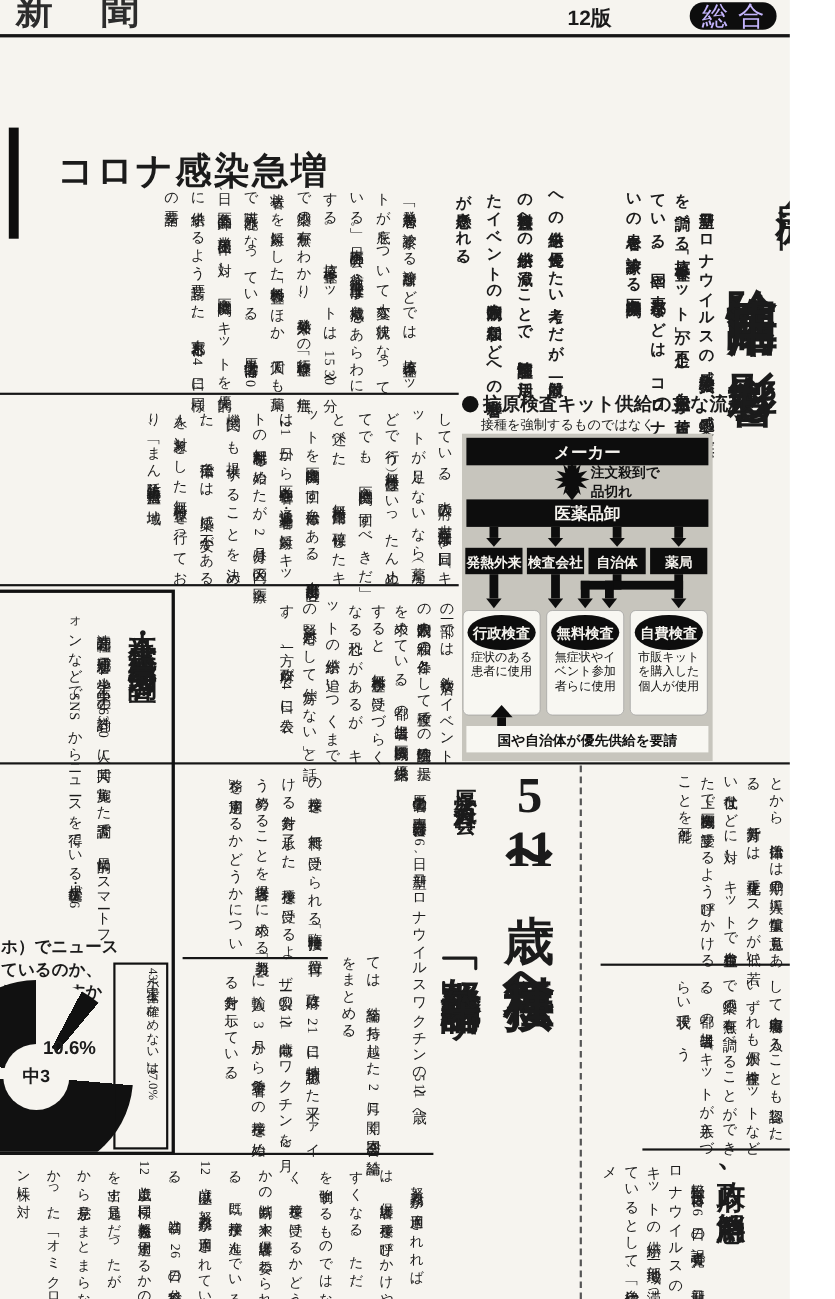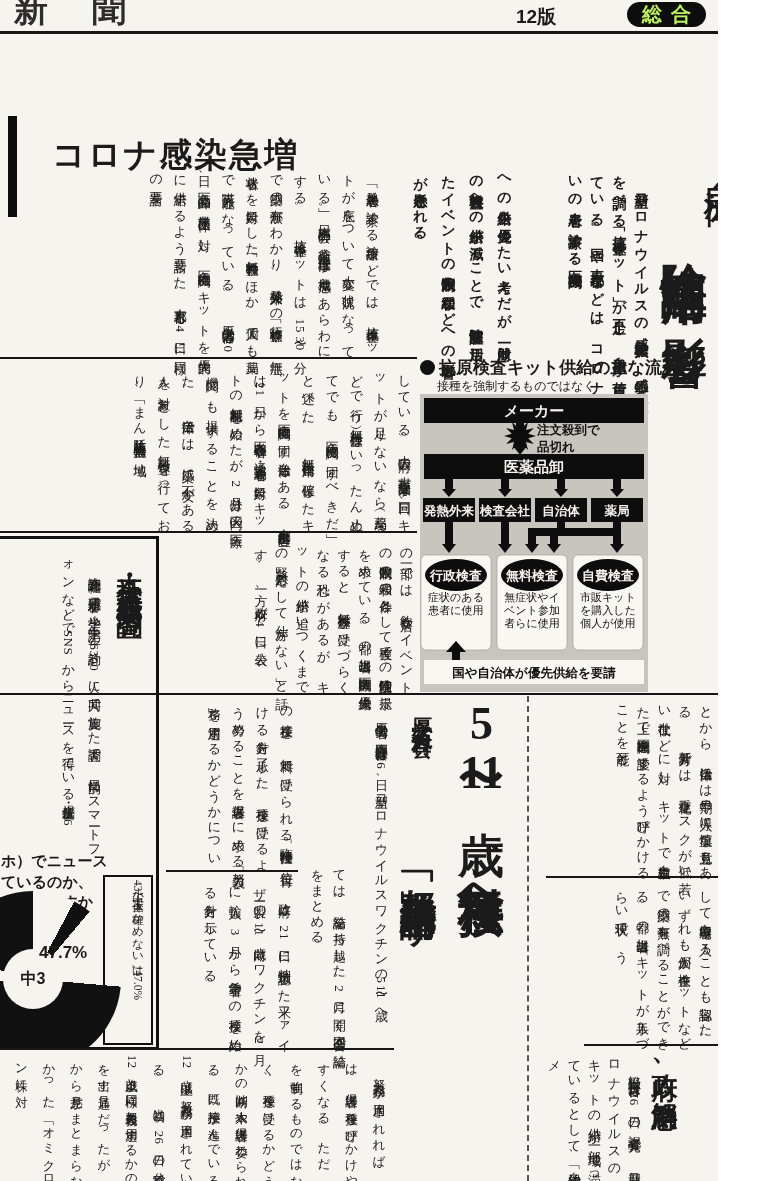--- a/index.html
+++ b/index.html
@@ -9,21 +9,21 @@
   .v{writing-mode:vertical-rl}
   .vt{position:absolute;writing-mode:vertical-rl;font-size:13px;letter-spacing:1px;
       line-height:1.85;text-align:justify;color:#1c1c1c}
   .sans{font-family:"Liberation Sans","DejaVu Sans",sans-serif}
   .rule{position:absolute;background:#161616}
   .tcy{text-combine-upright:all}
 
   .mast-name{left:14px;top:-13px;font-weight:bold;font-size:34px;letter-spacing:44px;color:#2c2c2c}
   .edition{left:516px;top:4px;font-weight:bold;font-size:19px}
   .badge{left:627px;top:2px;width:79px;height:25px;background:#0d0d0d;border-radius:13px;
-         color:#bef264;font-weight:bold;font-size:20px;display:flex;align-items:center;
+         color:#c4b5fd;font-weight:normal;font-size:24px;display:flex;align-items:center;
          justify-content:center;letter-spacing:9px;text-indent:9px}
   .pageno{left:720px;top:-4px;font-weight:bold;font-size:31px}
   .topline{left:0;top:31px;width:759px;height:3px}
   .leftbar{left:8px;top:116px;width:9px;height:101px;background:#0d0d0d}
   .h1{left:46px;top:34px;font-size:67px;font-weight:bold;white-space:nowrap}
   .sub1{left:52px;top:133px;font-size:33px;font-weight:bold;letter-spacing:2px}
   .kicker1{left:699px;top:158px;height:150px;font-size:29px;font-weight:bold;letter-spacing:9px}
   .sidehead1{left:653px;top:226px;height:468px;font-size:46px;font-weight:bold;letter-spacing:4px}
   .lead-a{left:520px;top:166px;width:132px;height:226px;font-weight:bold;font-size:14px;
           line-height:1.58;letter-spacing:1.5px}
@@ -187,21 +187,21 @@
     <div class="vt s-body">　読売新聞社と電通総研が小学4年〜中学3年の計約6300人に共同で実施した調査で、日常的にスマートフォンなどでSNSからニュースを得ている児童・生徒が56</div>
     <div class="s-q sans">
       <div>ホ）でニュース</div>
       <div>ているのか、</div>
       <div>していますか</div>
     </div>
     <div class="donut">
       <div class="hole sans">中3</div>
     </div>
     <div class="s33 sans">3.3</div>
-    <div class="s477 sans">47.7%</div>
+    <div class="s477 sans">10.6%</div>
     <div class="s-note">小4〜中3全体で「確かめない」は47.0%</div>
   </div>
   <div class="rule rule1048"></div>
 
   <div class="a v a2kicker sans">厚労省分科会</div>
   <div class="a v a2head"><span class="tcy">5</span><span>〜</span><span class="tcy">11</span><span>歳　無料接種へ</span></div>
   <div class="a v a2sub">「努力義務」結論出ず</div>
   <div class="vt a2colsA">　厚生労働省の専門家分科会は26日、新型コロナウイルスワクチンの5〜11歳へ</div>
   <div class="vt a2colsB">の接種を、無料で受けられる「臨時接種」に位置付ける方針を了承した。接種を受けるよう努めることを保護者らに求める「努力義務」を適用するかどうかについ</div>
   <div class="rule a2ruleB"></div>

